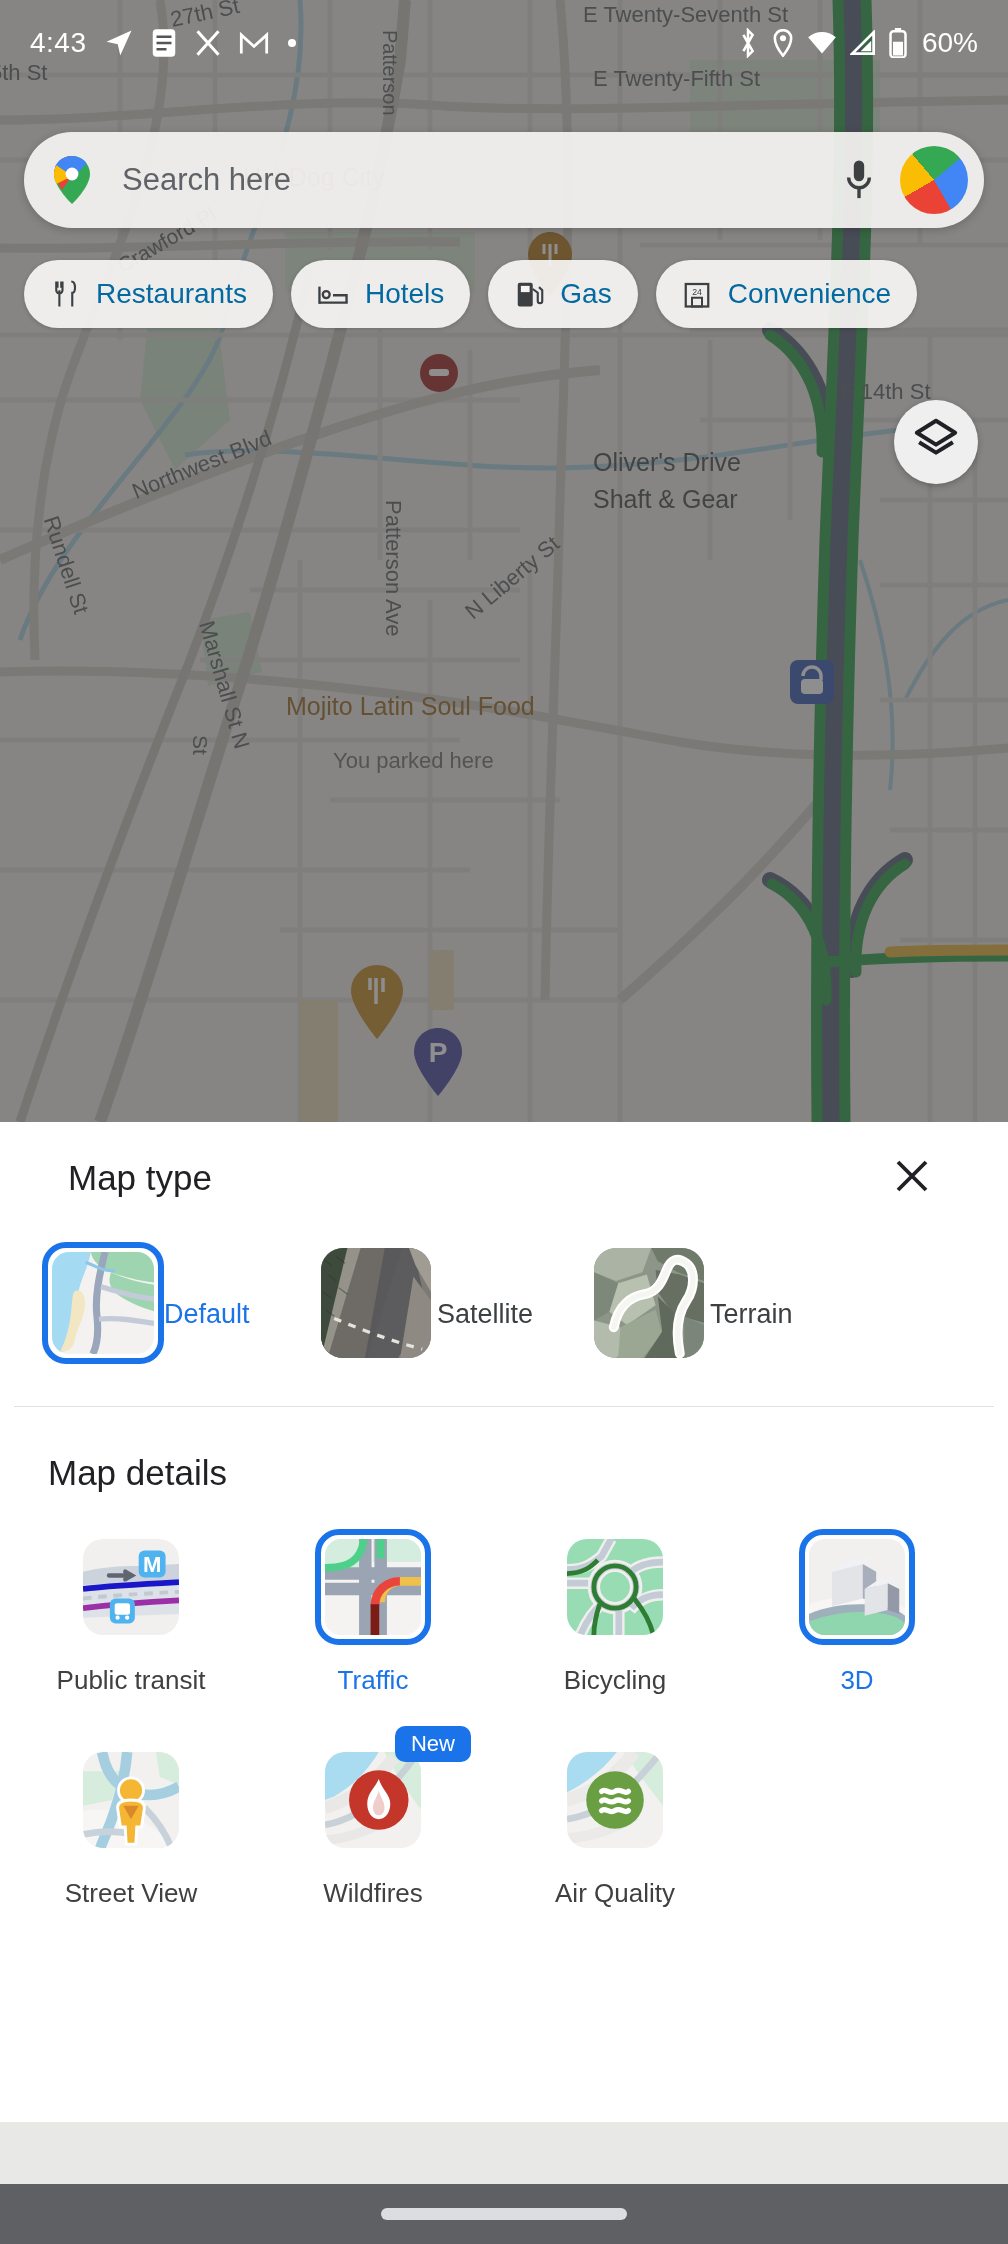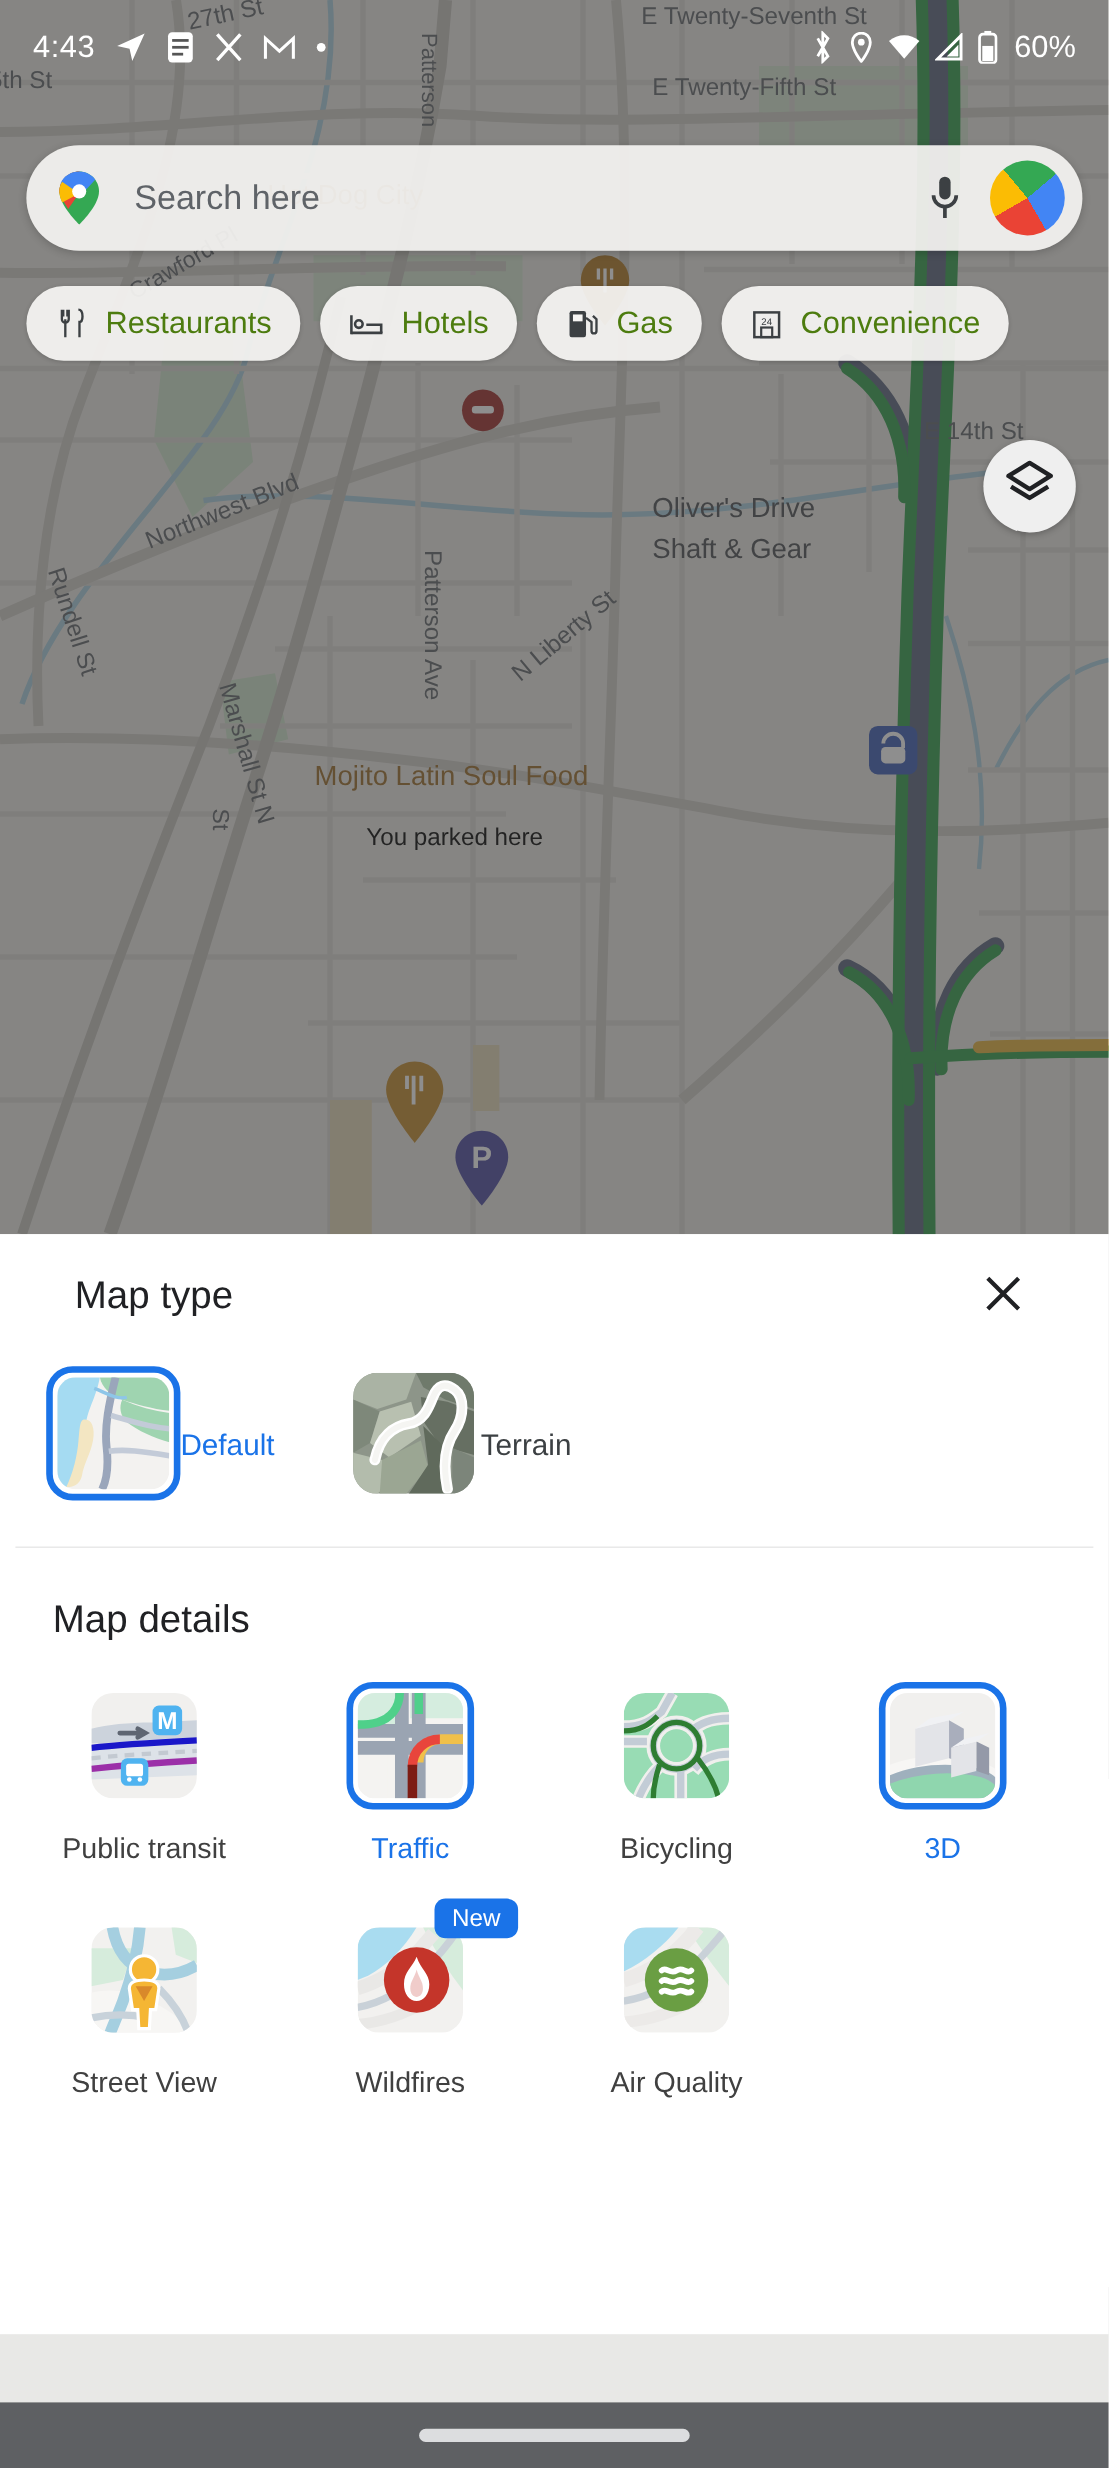--- a/index.html
+++ b/index.html
@@ -32,21 +32,21 @@
 
   .maplabel {
     position: absolute;
     font-family: "Liberation Sans", sans-serif;
     color: #5c5f63;
     white-space: nowrap;
     font-size: 22px;
   }
   .maplabel.street { color: #61656a; }
   .maplabel.poi { color: #9c6c28; font-size: 25px; }
-  .maplabel.parked { color: #000000; font-size: 22px; }
+  .maplabel.parked { color: #737373; font-size: 22px; }
   .maplabel.biz { color: #4a4d51; font-size: 25px; }
 
   
   #statusbar {
     position: absolute; left: 0; top: 0;
     width: 1008px; height: 86px;
     display: flex; align-items: center;
     padding: 0 30px;
     color: #ffffff;
     z-index: 40;
@@ -96,21 +96,21 @@
   }
   .chip {
     height: 68px;
     background: rgba(246,245,243,0.93);
     border-radius: 34px;
     display: flex; align-items: center;
     padding: 0 26px;
     gap: 16px;
     box-shadow: 0 1px 4px rgba(0,0,0,.18);
     font-size: 28px;
-    color: #4d7c0f;
+    color: #0369a1;
     white-space: nowrap;
   }
   .chip .glyph { display: inline-flex; }
 
   
   #layers-fab {
     position: absolute; right: 30px; top: 400px;
     width: 84px; height: 84px; border-radius: 50%;
     background: rgba(248,248,248,0.92);
     display: flex; align-items: center; justify-content: center;
@@ -556,20 +556,43 @@
               <path d="M52 0 C46 24 42 44 44 62 C46 80 44 92 40 100" stroke="#9aa6bb" stroke-width="7" fill="none"></path>
               <path d="M48 34 C62 38 78 44 100 46" stroke="#c3cbd8" stroke-width="5" fill="none"></path>
               <path d="M46 66 C60 64 76 66 100 70" stroke="#c3cbd8" stroke-width="5" fill="none"></path>
               <path d="M33 10 C44 14 52 20 62 18" stroke="#8ec6e8" stroke-width="3" fill="none"></path>
             </svg>
           </div>
         </div>
         <div class="mt-label active">Default</div>
       </div>
 
+      <div class="mt-item">
+        <div class="mt-thumb-wrap">
+          <div class="mt-thumb">
+            <svg viewBox="0 0 100 100" width="100%" height="100%" preserveAspectRatio="none">
+              <rect width="100" height="100" fill="#7d7a74"></rect>
+              <path d="M0 0 L42 0 L8 100 L0 100 Z" fill="#3d4a3c"></path>
+              <path d="M0 78 L22 100 L0 100 Z" fill="#3d4a3c"></path>
+              <path d="M24 0 L64 0 L30 100 L0 100 Z" fill="#9e9a92" opacity="0.9"></path>
+              <path d="M36 0 L74 0 L42 100 L6 100 Z" fill="#6e6b66"></path>
+              <path d="M58 0 L84 0 L96 56 L70 100 L40 100 Z" fill="#56565a" opacity="0.85"></path>
+              <path d="M80 0 L100 0 L100 40 L86 16 Z" fill="#a09c94"></path>
+              <path d="M84 26 L100 48 L100 100 L72 100 Z" fill="#8e8a83"></path>
+              <g stroke="#e6e3dd" stroke-width="3" stroke-dasharray="7 7" fill="none">
+                <path d="M12 64 C36 74 62 84 92 92"></path>
+              </g>
+              <g stroke="#2e3a2d" stroke-width="1" opacity="0.55">
+                <path d="M2 10 L10 16 M6 24 L14 30 M2 40 L10 46 M4 56 L12 62 M14 8 L22 14 M16 36 L24 42"></path>
+              </g>
+            </svg>
+          </div>
+        </div>
+        <div class="mt-label">Satellite</div>
+      </div>
 
       <div class="mt-item">
         <div class="mt-thumb-wrap">
           <div class="mt-thumb">
             <svg viewBox="0 0 100 100" width="100%" height="100%" preserveAspectRatio="none">
               <rect width="100" height="100" fill="#8d9589"></rect>
               <path d="M0 0 H52 L44 22 L20 30 L0 22 Z" fill="#aab3a4"></path>
               <path d="M52 0 H100 V30 L76 22 L58 12 Z" fill="#6f7a6b"></path>
               <path d="M0 22 L22 32 L14 58 L0 66 Z" fill="#7e887a"></path>
               <path d="M22 32 L48 24 L56 52 L30 70 L14 58 Z" fill="#b8c0b0"></path>

